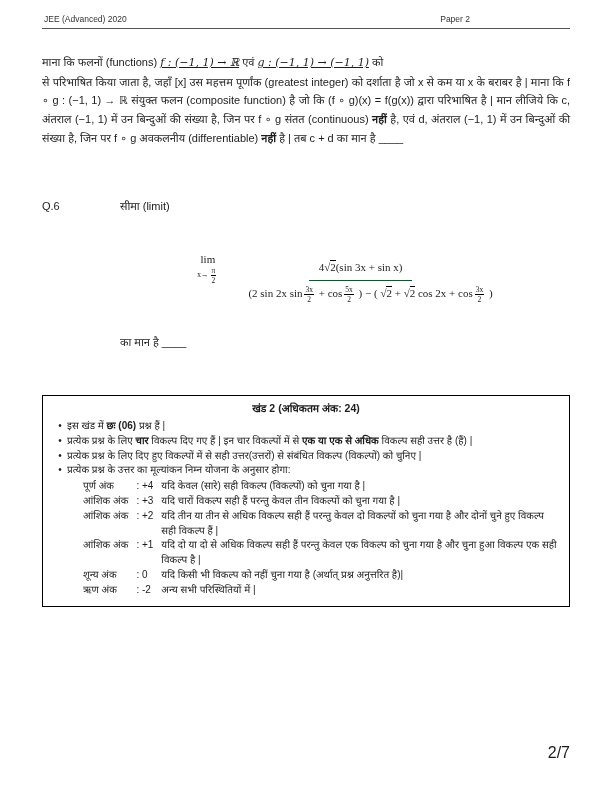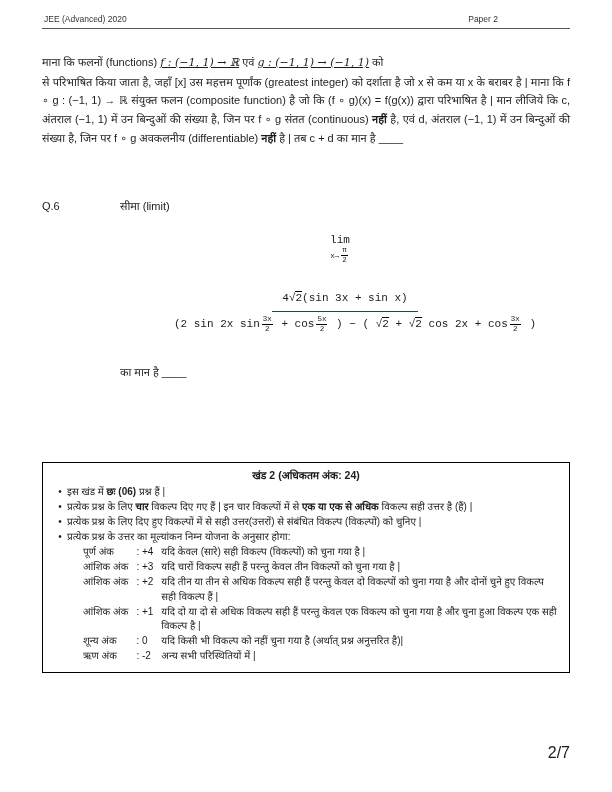--- a/index.html
+++ b/index.html
@@ -8,53 +8,53 @@
     width:612px; height:792px;
     font-family:"Liberation Sans", sans-serif;
     color:#1c1c1c;
     position:relative;
     overflow:hidden;
   }
   .page { position:relative; width:612px; height:792px; padding:14px 42px 0 42px; }
 
   
   .hdr { display:flex; font-size:8.5px; color:#333; padding:0 2px; }
-  .hdr .right { margin-left:auto; margin-right:70px; }
+  .hdr .right { margin-left:auto; margin-right:98px; }
   .hdr-rule { border:none; border-top:1px solid #555; margin-top:4px; }
 
   
   .question { display:flex; margin-top:24px; font-size:11px; line-height:1.7; }
   .qnum { width:38px; flex-shrink:0; }
   .qbody { flex:1; }
   .para { text-align:justify; }
   .bold { font-weight:bold; }
   .math { font-family:"DejaVu Serif", serif; font-style:italic;text-decoration:underline; }
 
   .center-formula { text-align:center; margin:12px 0 14px 0; font-size:11.5px; }
   .center-formula .hin { margin:0 10px; font-style:normal; font-family:"Liberation Sans", sans-serif; }
 
   .q6 { margin-top:50px;gap:40px; }
   .q6-formula {
     display:flex; justify-content:center; align-items:center;
-    margin-top:18px; font-family:Liberation Mono, monospace; font-size:11px;flex-direction:column;
+    margin-top:18px; font-family:Liberation Serif, serif; font-size:11px;
   }
   .lim-block { display:inline-flex; flex-direction:column; align-items:center; margin-right:10px; line-height:1.1; }
   .lim-sub { font-size:7.5px; display:inline-flex; align-items:center; }
   .frac { display:inline-flex; flex-direction:column; text-align:center; }
   .frac-num { border-bottom:1px solid #14532d; padding:0 10px 3px 10px; align-self:center;margin-top:24px; }
   .frac-den { padding-top:3px; white-space:nowrap;margin-left:20px; }
   .sfrac { display:inline-flex; flex-direction:column; vertical-align:middle; text-align:center; font-size:7.5px; line-height:1.2; margin:0 2px; }
   .sf-top { border-bottom:1px solid #000; padding:0 1px; }
   .sqrt { white-space:nowrap; }
   .sqrt-rad { border-top:1px solid #000; }
   .outro-line { margin-top:29px; }
 
   
   .section-box {
-    margin-top:80px;
+    margin-top:44px;
     border:1px solid #000;
     padding:5px 10px 8px 10px;
     font-size:10px; line-height:1.48;
   }
   .section-title { text-align:center; font-weight:bold; font-size:10.5px; margin-bottom:2px; }
   .bullet-row { display:flex; }
   .bullet-dot { width:14px; flex-shrink:0; text-align:center; }
   .bullet-text { flex:1; }
   .marks-grid {
     margin-left:30px; margin-top:1px;

